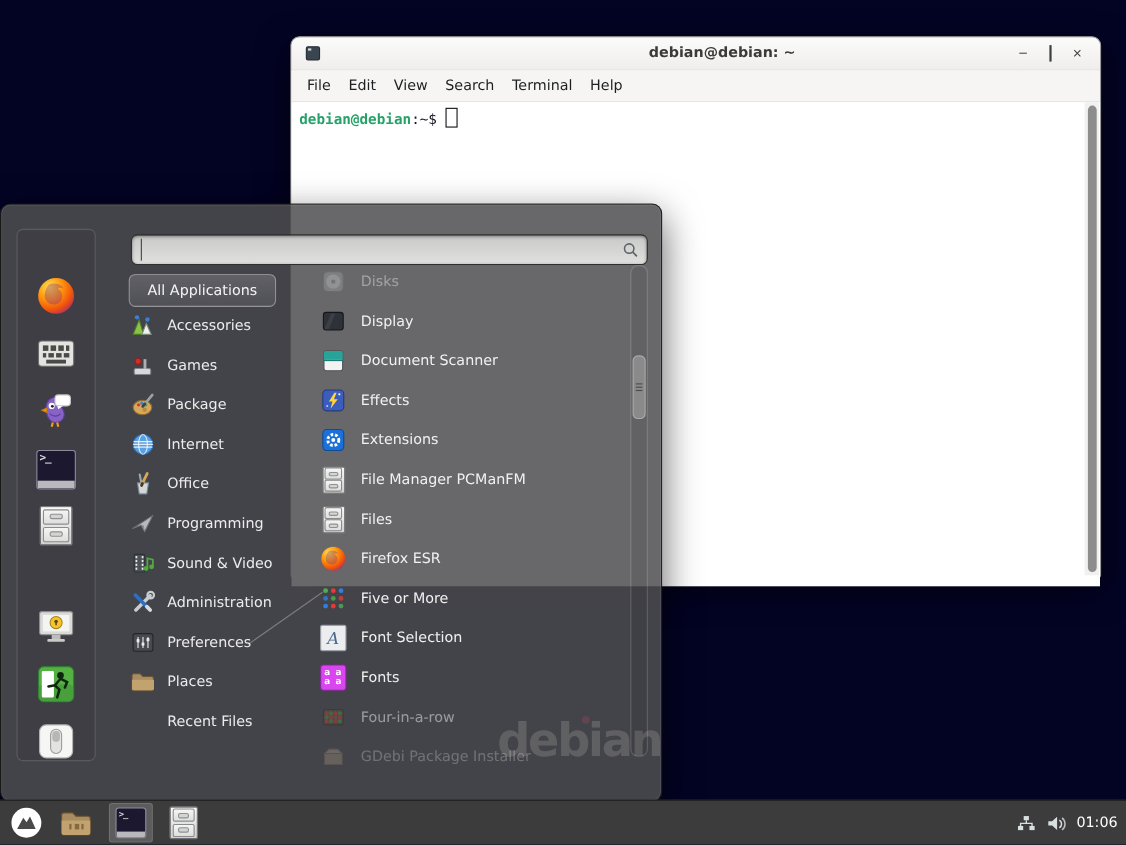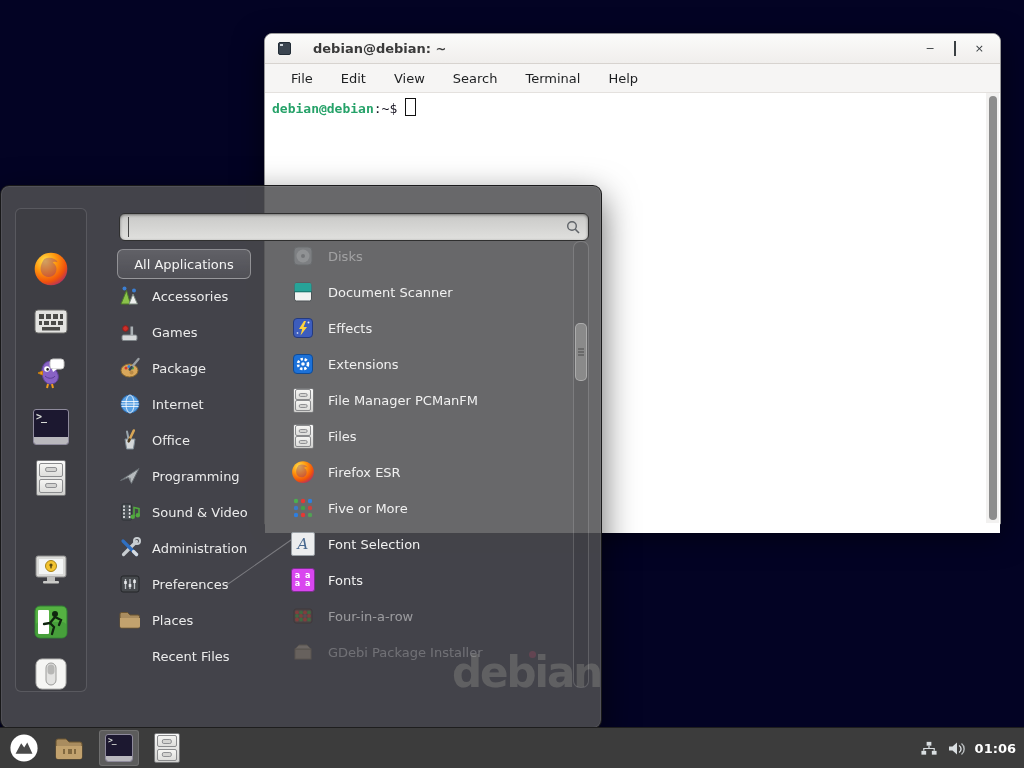--- a/index.html
+++ b/index.html
@@ -21,29 +21,29 @@
     background:#ffffff;border:1px solid #9a9a9a;border-radius:8px 8px 2px 2px;
     box-shadow:0 10px 30px rgba(0,0,0,.55);
   }
   .titlebar{
     height:29px;display:flex;align-items:center;position:relative;
     background:linear-gradient(#fbfbfa,#f0eeec);
     border-bottom:1px solid #d7d3cf;border-radius:8px 8px 0 0;
   }
   .win-ic{width:11px;height:11px;margin-left:13px;background:#3b4550;border:1px solid #222c36;border-radius:2px;position:relative;}
   .win-ic::after{content:"";position:absolute;left:1px;top:1px;width:3px;height:2px;background:#cfd6dc;}
-  .title-text{position:absolute;left:0;right:0;font-size:13px;font-weight:bold;color:#3a3a3a;margin-left:48px;}
+  .title-text{position:absolute;left:0;right:0;text-align:center;font-size:13px;font-weight:bold;color:#3a3a3a;margin-left:48px;}
   .win-btns{margin-left:auto;display:flex;align-items:center;gap:19px;margin-right:16px;z-index:1;}
   .win-btn{color:#3b4043;font-size:11px;line-height:11px;cursor:default;}
   .max-box{width:8px;height:8px;border:1.5px solid #3b4043;}
   .menubar{
     height:28px;display:flex;align-items:center;background:#f6f5f4;
     border-bottom:1px solid #e4e1de;padding-left:6px;font-size:13px;color:#1d1f21;
   }
-  .mitem{padding:3px 8px;border-radius:3px;margin-left:12px;}
+  .mitem{padding:3px 8px;border-radius:3px;}
   .term-body{position:relative;height:430px;background:#fff;font-family:"DejaVu Sans Mono","Liberation Mono",monospace;font-size:13px;padding:5px 7px;color:#171421;}
   .p-user{color:#26a269;font-weight:bold;}
   .p-cursor{display:inline-block;width:9px;height:16px;border:1.5px solid #111;margin-left:8px;vertical-align:-3px;}
   .term-scroll{position:absolute;right:1px;top:59px;bottom:1px;width:13px;background:#f2f1f0;}
   .term-thumb{position:absolute;right:2px;top:3px;bottom:3px;width:8px;background:#8d8d8d;border-radius:4px;}
   
   .app-menu{
     position:absolute;left:0;top:185px;width:600px;height:542px;z-index:3;
     background:rgba(78,78,81,0.855);
     border:1px solid rgba(20,20,20,0.9);border-radius:9px;
@@ -94,21 +94,21 @@
   .taskbar{
     position:absolute;left:0;bottom:0;width:1024px;height:40px;z-index:4;
     background:#3c3c3c;border-top:1px solid #1e1e1e;
     display:flex;align-items:center;
   }
   .tb-menu{margin-left:9px;width:30px;height:30px;display:flex;align-items:center;justify-content:center;}
   .tb-item{margin-left:15px;display:flex;align-items:center;justify-content:center;}
   .task-btn{margin-left:15px;width:38px;height:34px;background:rgba(255,255,255,.17);border:1px solid rgba(255,255,255,.12);border-radius:3px;display:flex;align-items:center;justify-content:center;}
   .tb-spacer{flex:1;}
   .tray{display:flex;align-items:center;gap:9px;margin-right:8px;}
-  .clock{font-size:13px;font-weight:bold;color:#ffffff;}
+  .clock{font-size:13px;font-weight:normal;color:#ffffff;}
 </style>
 </head>
 <body>
 
 <svg width="0" height="0" style="position:absolute">
     <defs>
   <radialGradient id="ffGrad" cx="32%" cy="26%" r="85%">
     <stop offset="0%" stop-color="#ffe14d"></stop>
         <stop offset="40%" stop-color="#ff980e"></stop>
     <stop offset="75%" stop-color="#f0520c"></stop>
@@ -369,20 +369,29 @@
   <div class="app-col">
     <div class="app-row dim1">
       <span class="app-ic">
           <svg width="24" height="24" viewBox="0 0 24 24">
             <rect x="3" y="3" rx="4" width="18" height="18" fill="#9aa0a3" stroke="#6e7477"></rect>
             <circle cx="12" cy="12" r="6.5" fill="#c9cdcf"></circle>
             <circle cx="12" cy="12" r="2" fill="#84898c"></circle>
           </svg>
         </span>
       <span>Disks</span>
+    </div>
+    <div class="app-row">
+      <span class="app-ic">
+          <svg width="24" height="24" viewBox="0 0 24 24">
+            <rect x="3" y="4" width="18" height="16" rx="2.5" fill="#2e3238" stroke="#14171b"></rect>
+            <path d="M4,19 L10,5 h4 L8,19 Z" fill="rgba(255,255,255,.07)"></path>
+          </svg>
+        </span>
+      <span>Display</span>
     </div>
     <div class="app-row">
       <span class="app-ic">
           <svg width="24" height="24" viewBox="0 0 24 24">
             <rect x="3.5" y="3" width="17" height="18" rx="2" fill="#f2f3f2" stroke="#4e5356"></rect>
             <path d="M3.5,5 a2,2 0 0 1 2,-2 h13 a2,2 0 0 1 2,2 v6 h-17 Z" fill="#27a398"></path>
             <rect x="3.5" y="11" width="17" height="1.3" fill="#1d7d74"></rect>
           </svg>
         </span>
       <span>Document Scanner</span>

